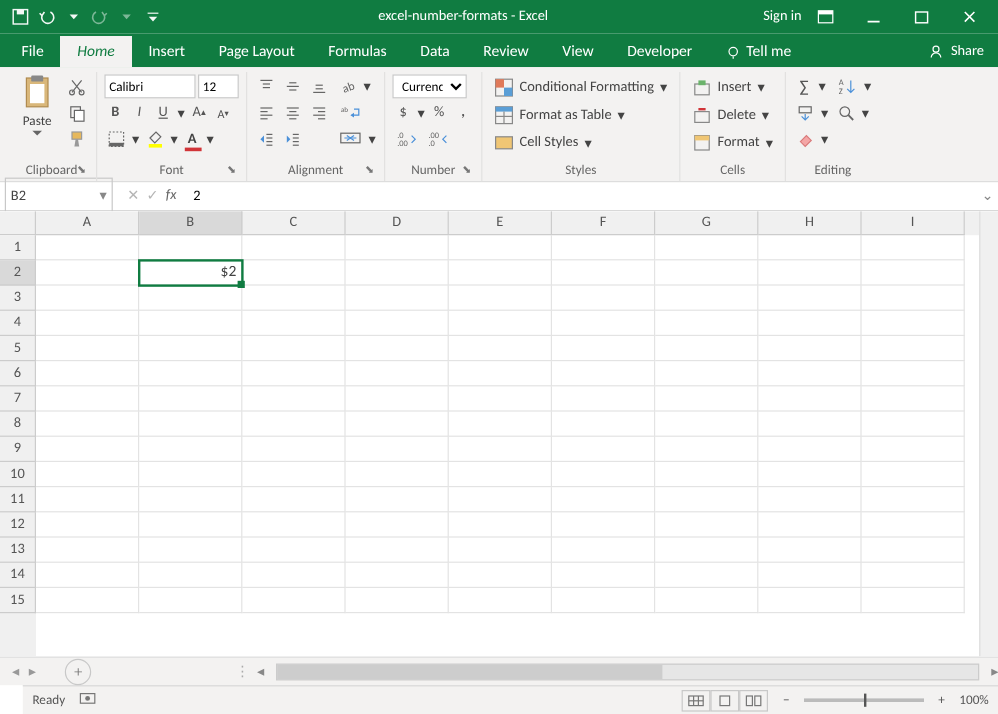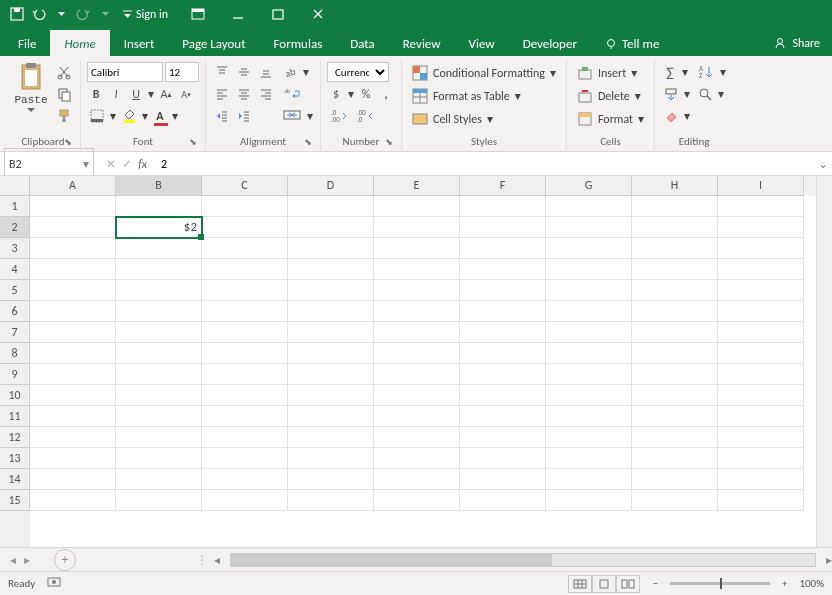--- a/index.html
+++ b/index.html
@@ -5,21 +5,21 @@
 * { box-sizing: border-box; margin: 0; padding: 0; font-family: "Segoe UI", Calibri, sans-serif; }
 body { width: 832px; height: 595px; background: #fff; overflow: hidden; position: relative; font-size: 12px; color: #444; }
 
 
 .titlebar { height: 28px; background: #107C41; display: flex; align-items: center; color: #fff; font-size: 12px; }
 .qat { display: flex; align-items: center; gap: 4px; padding-left: 8px; }
 .qat .ic { width: 18px; height: 18px; display: flex; align-items: center; justify-content: center; opacity: .95; cursor: default; }
 .title-text { flex: 1; text-align: center; font-size: 12px; }
 .win-controls { display: flex; align-items: center; gap: 0; padding-right: 4px; }
 .win-controls .wc { width: 40px; height: 28px; display: flex; align-items: center; justify-content: center; cursor: default; }
-.sign-in { margin-right: 10px; font-size: 12px; }
+.sign-in { margin-right: 0; font-size: 12px; }
 
 
 .tabs { height: 28px; background: #107C41; display: flex; align-items: flex-end; padding-left: 4px; color: #fff; }
 .tab { padding: 6px 14px 5px; font-size: 13px; cursor: default; }
 .tab.active { background: #f3f2f1; color: #107C41; font-style: italic; }
 .tabs .spacer { flex: 1; }
 .share { padding: 6px 12px; display: flex; align-items: center; gap: 6px; font-size: 12px; }
 
 
 .ribbon { height: 96px; background: #f3f2f1; border-bottom: 1px solid #d8d8d8; display: flex; padding: 4px 6px 0; }
@@ -31,21 +31,21 @@
 
 .col { display: flex; flex-direction: column; gap: 2px; }
 .row { display: flex; gap: 2px; align-items: flex-end; }
 .btn { padding: 2px 3px; display: flex; align-items: center; justify-content: center; cursor: default; color: #555; min-width: 18px; height: 20px; }
 .btn svg { display: block; }
 .dd { width: 8px; height: 20px; display: flex; align-items: center; justify-content: center; }
 
 select.combo, input.combo { border: 1px solid #c8c8c8; background: #fff; font-size: 11px; height: 20px; padding: 1px 3px; }
 
 .paste-big { display: flex; flex-direction: column; align-items: center; width: 38px; gap: 2px; }
-.paste-big .plabel { font-size: 11px; font-family: Liberation Mono, monospace; }
+.paste-big .plabel { font-size: 11px; }
 
 .stylebtn { display: flex; align-items: center; gap: 5px; font-size: 12px; color: #444; padding: 2px 4px; height: 22px; cursor: default; }
 .stylebtn svg { flex-shrink: 0; }
 
 
 .formula-bar { height: 24px; border-bottom: 1px solid #d8d8d8; display: flex; align-items: center; background: #fff; }
 .name-box { border: 1px solid #c8c8c8; width: 90px; height: 32px; margin: 16px 4px; display: flex; align-items: center; justify-content: space-between; padding: 0 4px; font-size: 12px; }
 .fb-btns { display: flex; gap: 6px; padding: 0 8px; color: #b5b5b5; }
 .fb-btns .fx { color: #666; font-style: italic; font-size: 12px; }
 .formula-input { flex: 1; border: none; height: 20px; font-size: 12px; padding-left: 6px; outline: none; }
@@ -68,21 +68,21 @@
 
 
 .sheet-bar { height: 24px; background: #f3f2f1; border-top: 1px solid #d8d8d8; display: flex; align-items: center; font-size: 12px; }
 .sheet-nav { display: flex; gap: 8px; padding: 0 10px; color: #999; }
 .sheet-tab { background: #fff; border: 1px solid #c8c8c8; border-bottom: none; padding: 3px 14px; color: #107C41; font-weight: 600; font-size: 12px; }
 .sheet-add { width: 22px; height: 22px; border: 1px solid #c8c8c8; border-radius: 50%; display: flex; align-items: center; justify-content: center; margin-left: 14px; color: #777; }
 .hscroll-track { flex: 1; margin: 0 10px; height: 14px; background: #e6e6e6; position: relative; border: 1px solid #ccc; }
 .hscroll-thumb { position: absolute; left: 0; top: 0; bottom: 0; width: 55%; background: #cdcdcd; }
 
 
-.status-bar { height: 24px; background: #f3f2f1; border-top: 1px solid #d8d8d8; display: flex; align-items: center; font-size: 11px; color: #555; padding: 0 8px; gap: 12px; }
+.status-bar { height: 24px; background: #f3f2f1; border-top: 1px solid #d8d8d8; display: flex; align-items: center; font-size: 11px; color: #555; padding: 0 8px; gap: 12px; margin-left: 19px; }
 .status-bar .spacer { flex: 1; }
 .zoom-slider { width: 100px; height: 3px; background: #bbb; position: relative; }
 .zoom-slider::after { content: ""; position: absolute; left: 50%; top: -4px; width: 2px; height: 11px; background: #555; }
 .view-btns { display: flex; gap: 0; }
 .view-btns .vb { width: 24px; height: 18px; border: 1px solid #c8c8c8; display: flex; align-items: center; justify-content: center; }
 
 svg { overflow: visible; }
 </style>
 </head>
 <body>
@@ -117,20 +117,21 @@
           <path d="M0 0 L3.5 4 L7 0" fill="#fff"></path>
         </svg>
       </span>
     <span class="ic">
         <svg width="9" height="9">
           <line x1="0" y1="1" x2="9" y2="1" stroke="#fff"></line>
           <path d="M1 4 L4.5 8 L8 4" fill="#fff"></path>
         </svg>
       </span>
   </div>
+  <div class="title-text">excel-number-formats - Excel</div>
   <div class="sign-in">Sign in</div>
   <div class="win-controls">
     <span class="wc">
         <svg width="14" height="12">
           <rect x="1" y="1" width="12" height="10" fill="none" stroke="#fff"></rect>
           <rect x="1" y="1" width="12" height="3" fill="#fff"></rect>
         </svg>
       </span>
     <span class="wc">
         <svg width="12" height="12">

